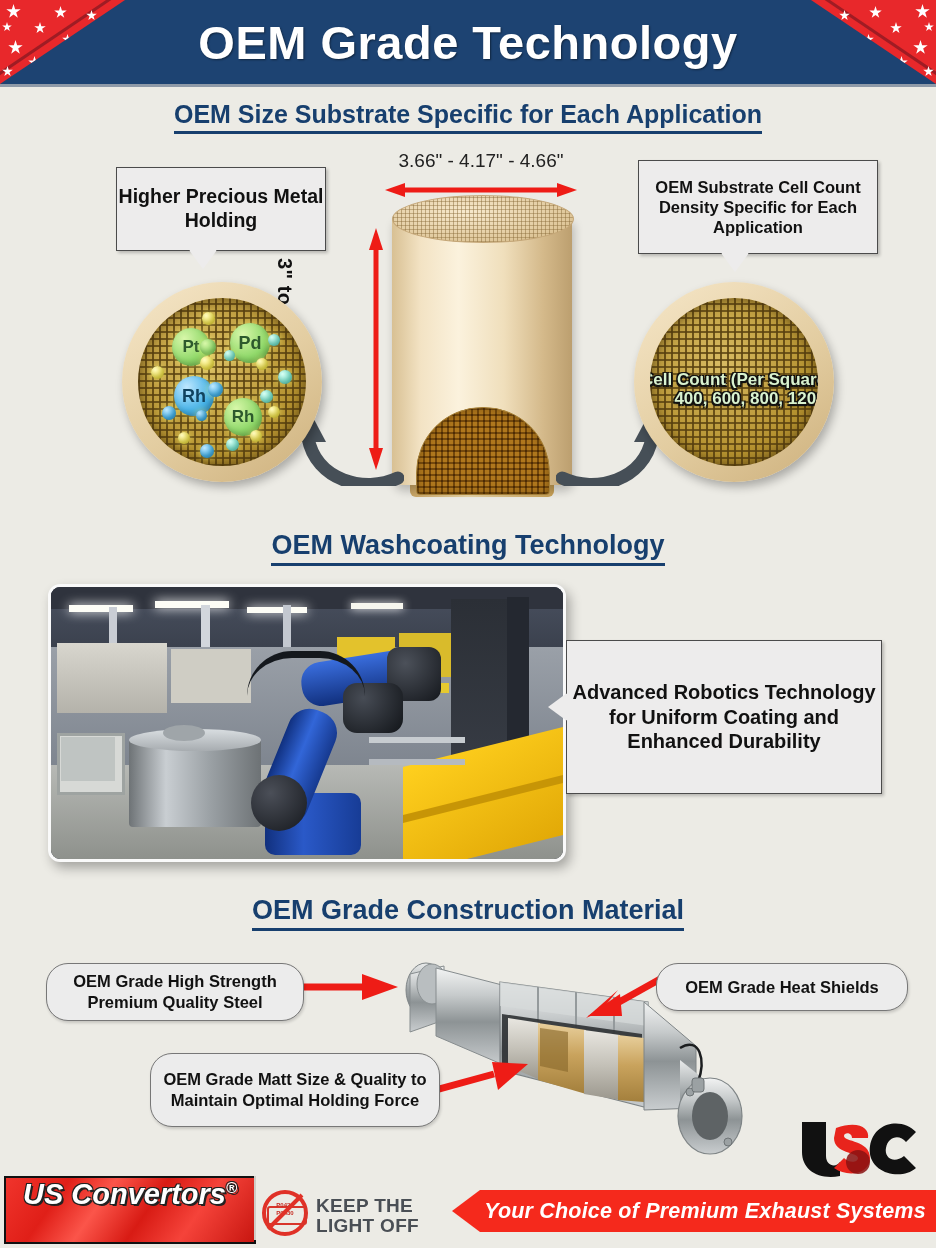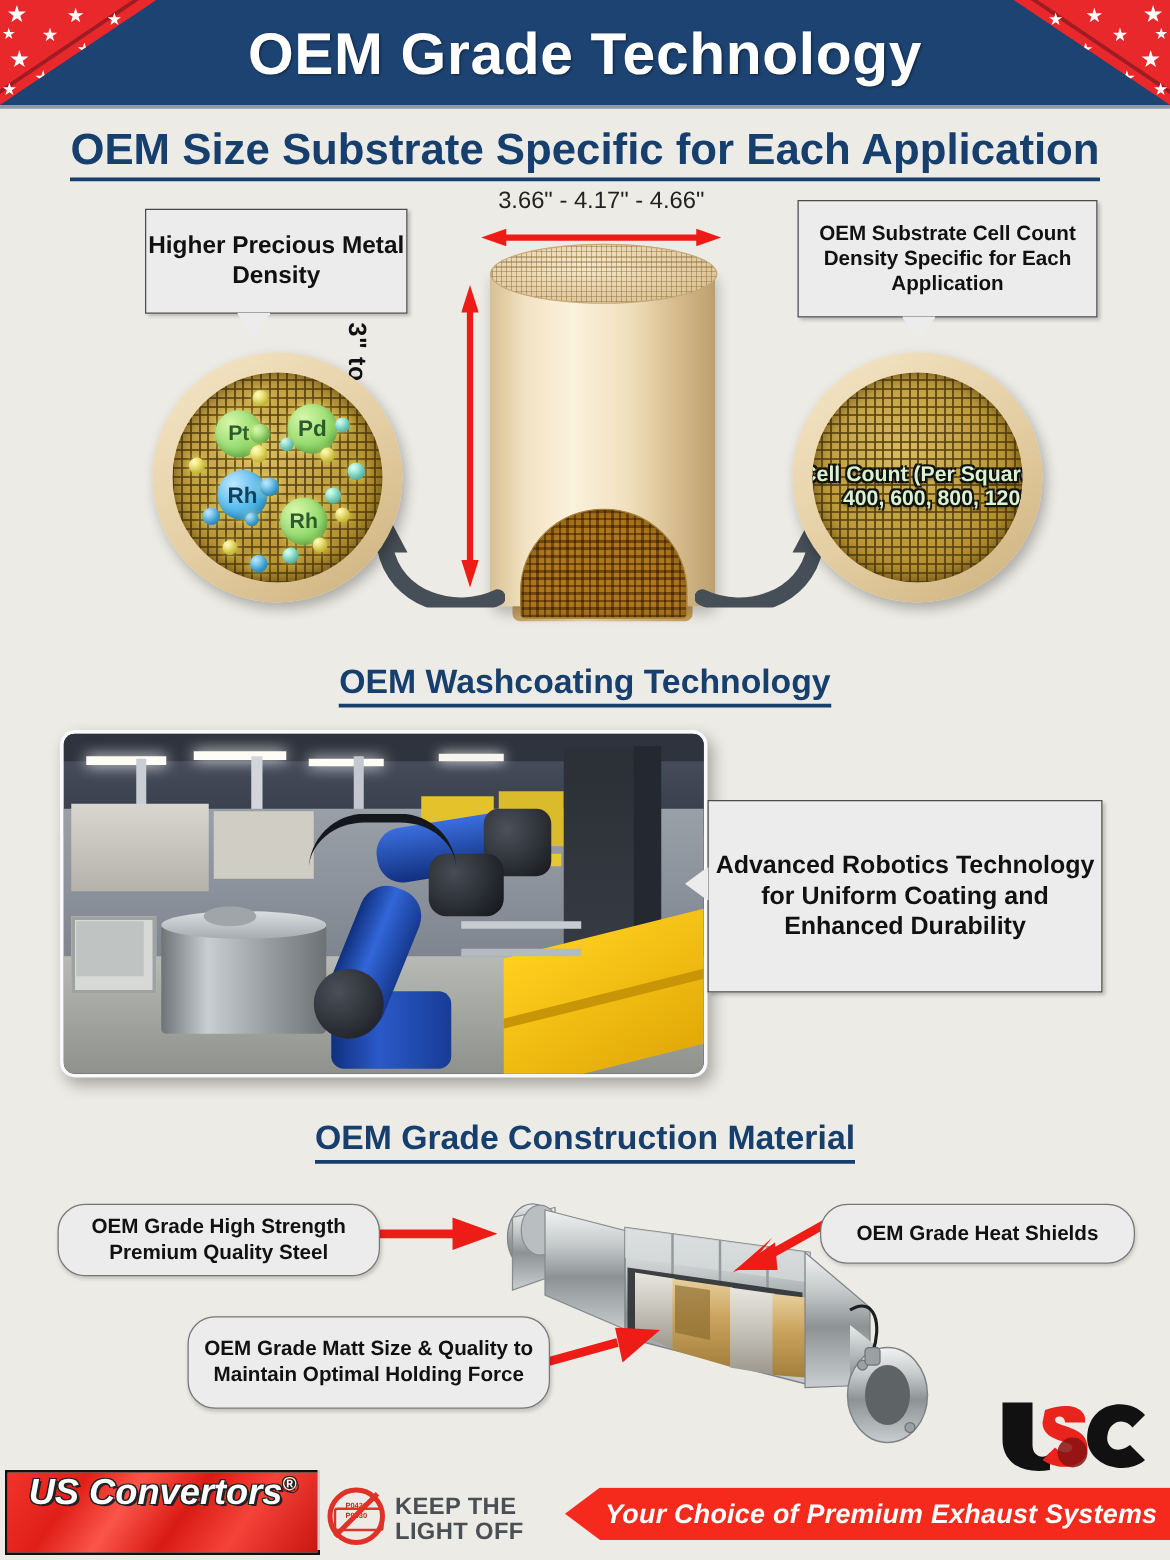--- a/index.html
+++ b/index.html
@@ -48,21 +48,21 @@
   }
 
   
   .sec-title{
     position:absolute;width:936px;text-align:center;
     color:#173f6e;font-weight:bold;
   }
   .sec-title span{
     border-bottom:3px solid #173f6e;padding-bottom:3px;
   }
-  #sec1{top:100px;font-size:35px;}
+  #sec1{top:100px;font-size:25px;}
   #sec2{top:530px;font-size:27px;}
   #sec3{top:895px;font-size:27px;}
 
   
   .callout{
     position:absolute;background:#edecec;border:1.5px solid #4b4b4b;
     box-shadow:2px 2px 3px rgba(0,0,0,.22);
     color:#111;font-weight:bold;text-align:center;
     display:flex;align-items:center;justify-content:center;
     line-height:1.22;
@@ -341,21 +341,21 @@
 </div>
 
 <div class="face" id="face-right">
   <div class="face-inner">
     <div class="cellcount-text" id="cc-line1">Cell Count (Per Square Inch)</div>
     <div class="cellcount-text" id="cc-line2">400, 600, 800, 1200</div>
   </div>
 </div>
 
 <div class="callout" id="co-precious">
-  <span>Higher Precious Metal Density</span>
+  <span>Higher Precious Metal Holding</span>
   <span class="tail"></span>
 </div>
 <div class="callout" id="co-cellcount">
   <span>OEM Substrate Cell Count Density Specific for Each Application</span>
   <span class="tail"></span>
 </div>
 
 <div class="sec-title" id="sec2">
   <span>OEM Washcoating Technology</span>
 </div>

